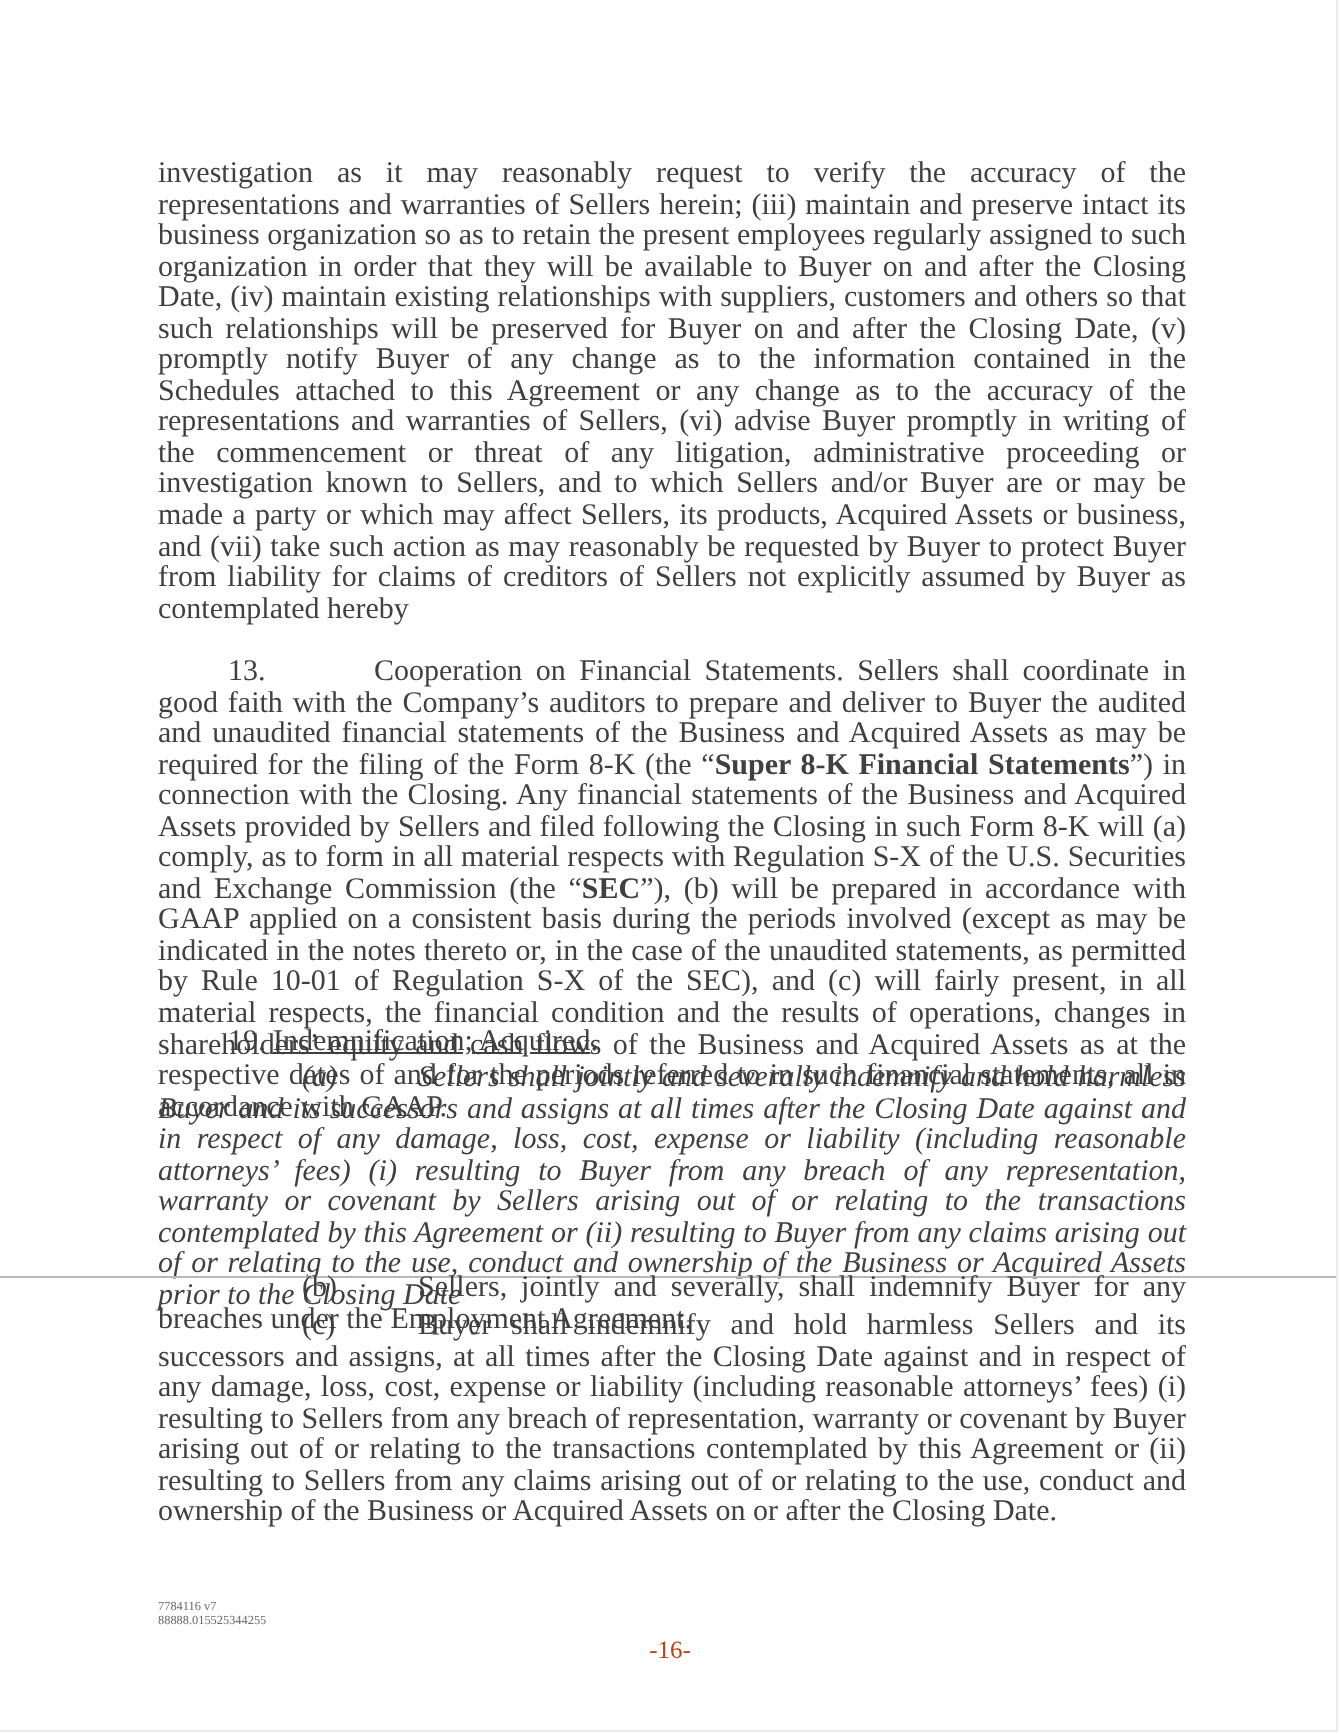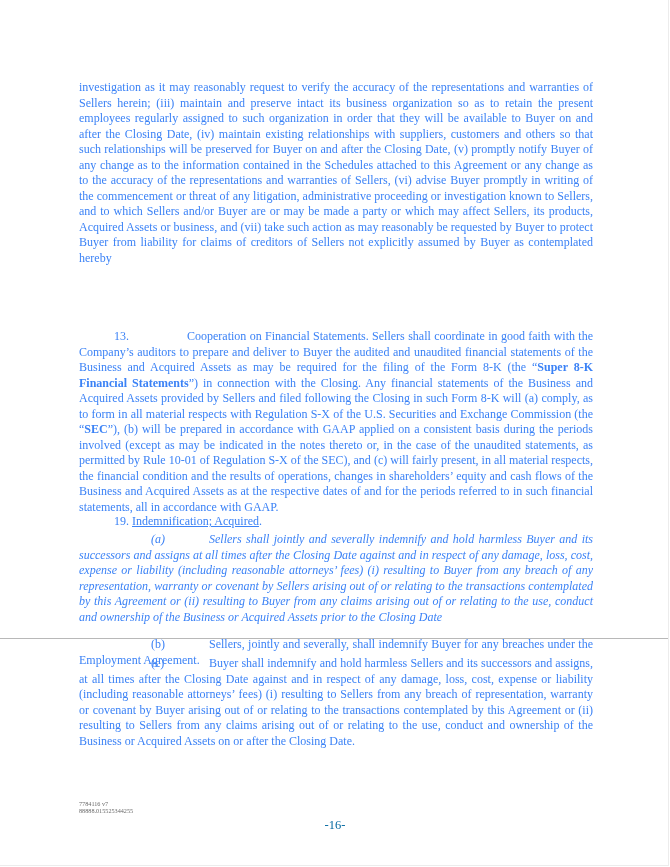--- a/index.html
+++ b/index.html
@@ -5,21 +5,21 @@
   html, body { margin: 0; padding: 0; background: #ffffff; }
   body { width: 670px; height: 867px; position: relative; overflow: hidden; }
   .page {
     position: absolute; left: 0; top: 0; width: 668px; height: 865px;
     background: #ffffff;
     border-right: 1px solid #ececec; border-bottom: 1px solid #ececec;
   }
   .text {
     position: absolute; left: 79px; width: 514px;
     font-family: "Liberation Serif", "DejaVu Serif", serif;
-    font-size: 12px; line-height: 15.55px; color: #3b82f6;
+    font-size: 15px; line-height: 15.55px; color: #404040;
     text-align: justify;
   }
   .text p { margin: 0; }
   .indent-num { display: inline-block; width: 73px; text-indent: 0; margin-top: 48px; }
   .first-indent { text-indent: 35px; }
   .sub-label { display: inline-block; padding-left: 72px; width: 58px; }
   .bold { font-weight: bold; }
   .uline { text-decoration: underline; }
   #p1 { top: 80px; }
   #p13 { top: 281px; }
@@ -32,21 +32,21 @@
     background: #b8b8b8;
   }
   .footer-id {
     position: absolute; left: 79px; top: 800px;
     font-family: "Liberation Serif", "DejaVu Serif", serif;
     font-size: 6.2px; line-height: 7px; color: #6a6a6a;
   }
   .page-num {
     position: absolute; left: 0; width: 670px; top: 818px; text-align: center;
     font-family: "Liberation Serif", "DejaVu Serif", serif;
-    font-size: 12.5px; color: #0369a1;
+    font-size: 12.5px; color: #c2410c;
   }
 </style>
 </head>
 <body>
 
 <div class="page">
 
   <div class="text" id="p1">
     <p>investigation as it may reasonably request to verify the accuracy of the representations and warranties of Sellers herein; (iii) maintain and preserve intact its business organization so as to retain the present employees regularly assigned to such organization in order that they will be available to Buyer on and after the Closing Date, (iv) maintain existing relationships with suppliers, customers and others so that such relationships will be preserved for Buyer on and after the Closing Date, (v) promptly notify Buyer of any change as to the information contained in the Schedules attached to this Agreement or any change as to the accuracy of the representations and warranties of Sellers, (vi) advise Buyer promptly in writing of the commencement or threat of any litigation, administrative proceeding or investigation known to Sellers, and to which Sellers and/or Buyer are or may be made a party or which may affect Sellers, its products, Acquired Assets or business, and (vii) take such action as may reasonably be requested by Buyer to protect Buyer from liability for claims of creditors of Sellers not explicitly assumed by Buyer as contemplated hereby</p>
   </div>

